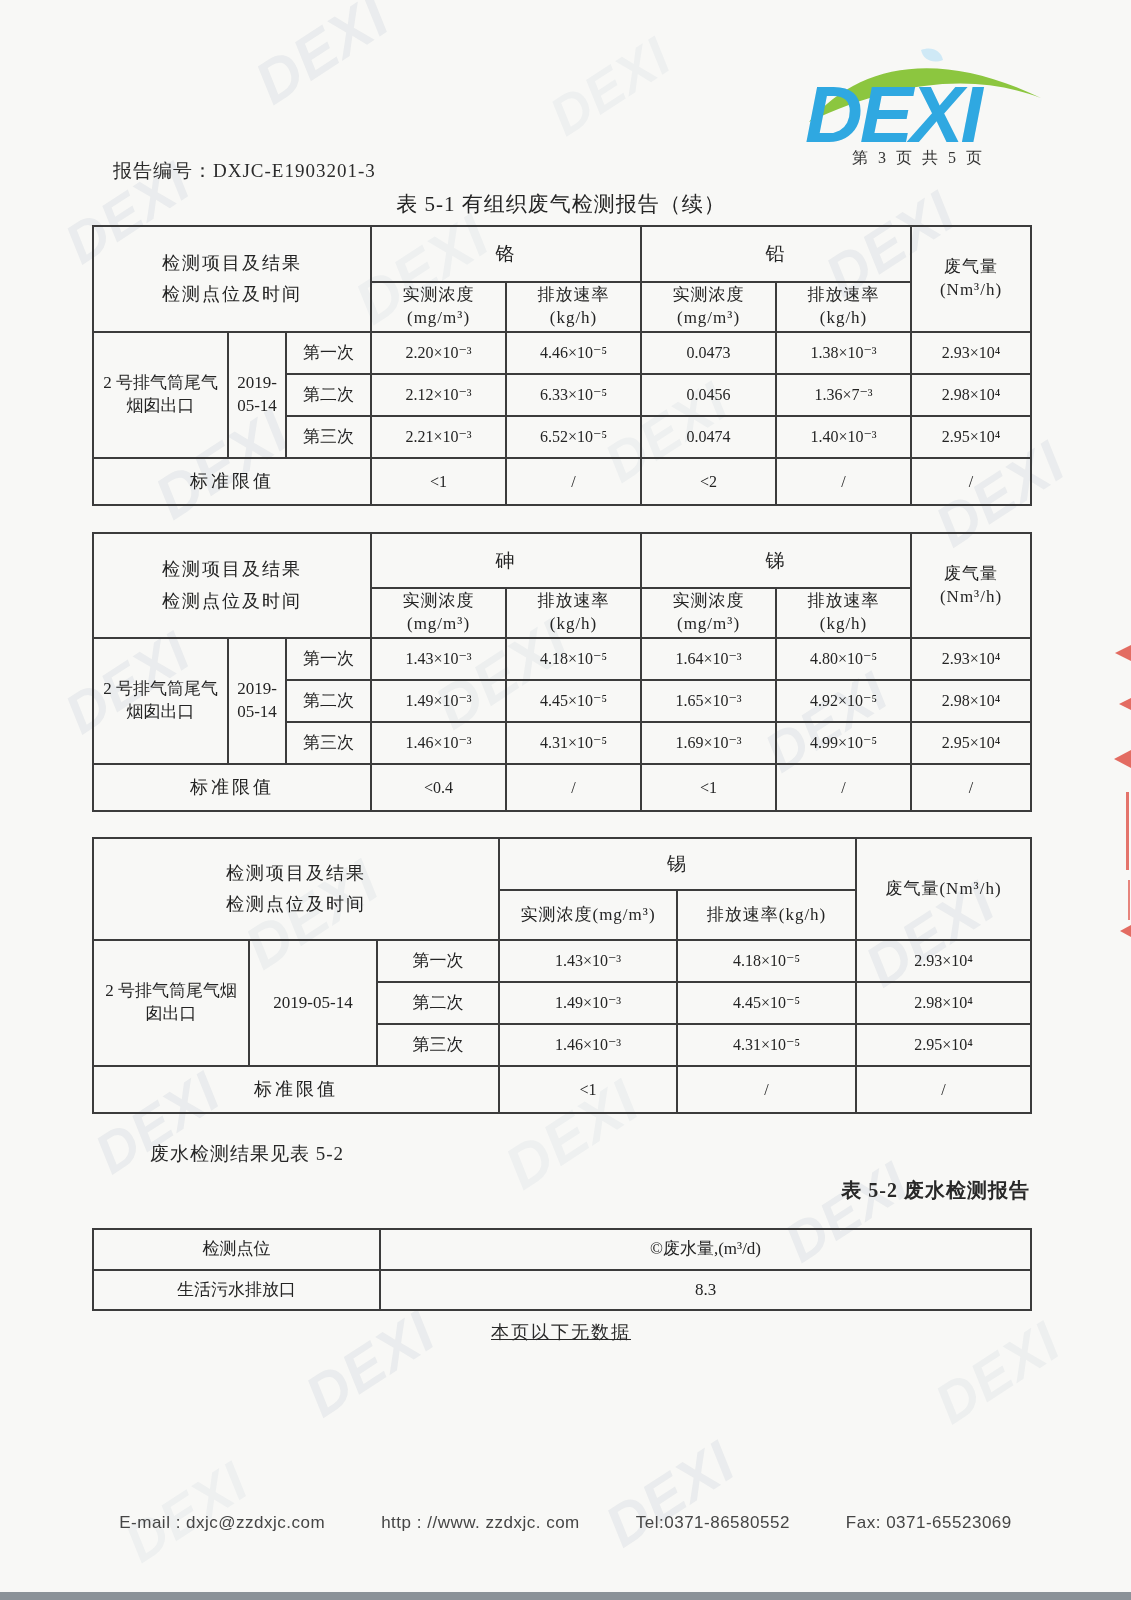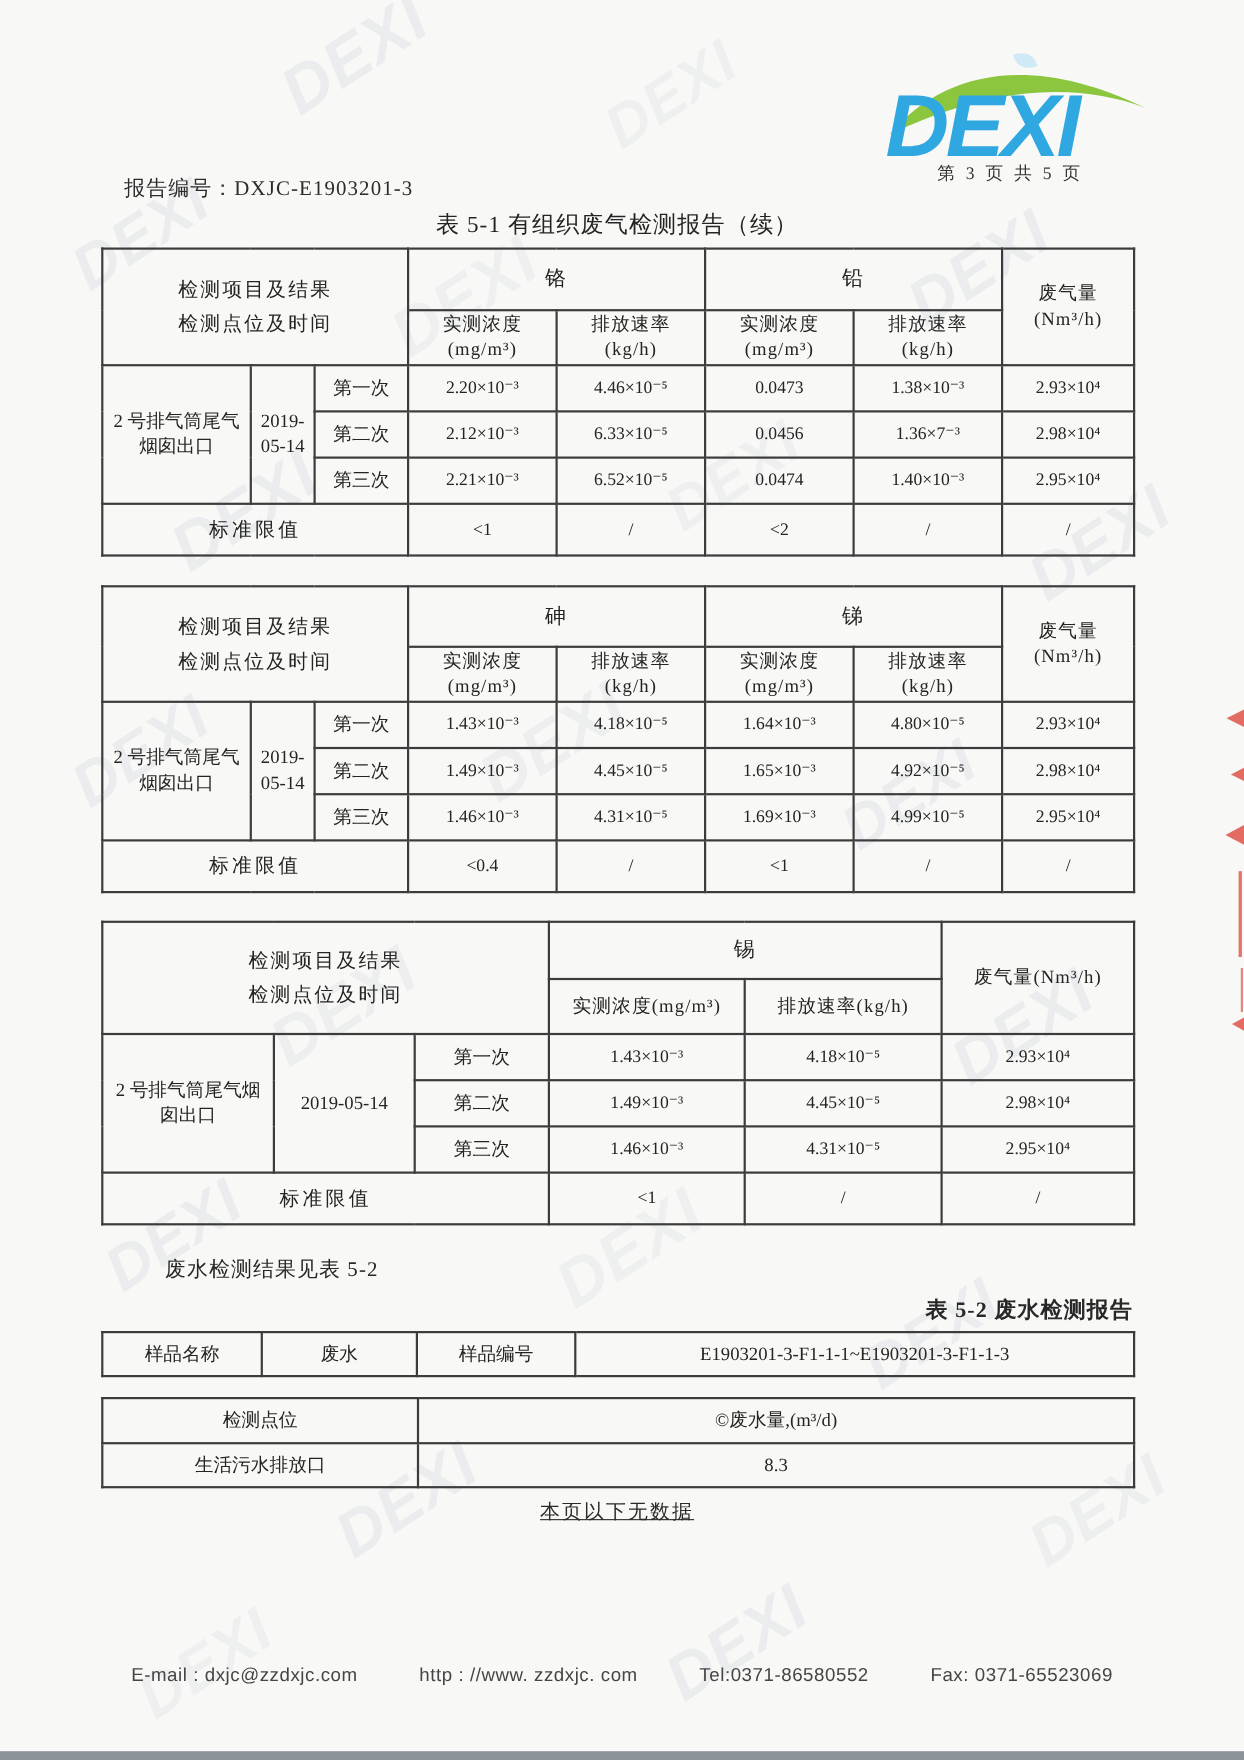--- a/index.html
+++ b/index.html
@@ -318,36 +318,20 @@
         <td class="val">&lt;1</td>
         <td class="val">/</td>
         <td class="val">/</td>
       </tr>
     </tbody>
       </table>
 
     <div class="ww-intro">废水检测结果见表 5-2</div>
     <div class="ww-title">表 5-2 废水检测报告</div>
 
-    <table>
-      <colgroup>
-          <col style="width:145px">
-          <col style="width:141px">
-          <col style="width:144px">
-          <col style="width:508px">
-        </colgroup>
-      <tbody>
-          <tr style="height:40px">
-        <td>样品名称</td>
-        <td>废水</td>
-        <td>样品编号</td>
-        <td>E1903201-3-F1-1-1~E1903201-3-F1-1-3</td>
-      </tr>
-    </tbody>
-      </table>
 
     <div class="ww-gap"></div>
 
     <table>
       <colgroup>
           <col style="width:287px">
           <col style="width:651px">
         </colgroup>
       <tbody>
           <tr style="height:41px">

